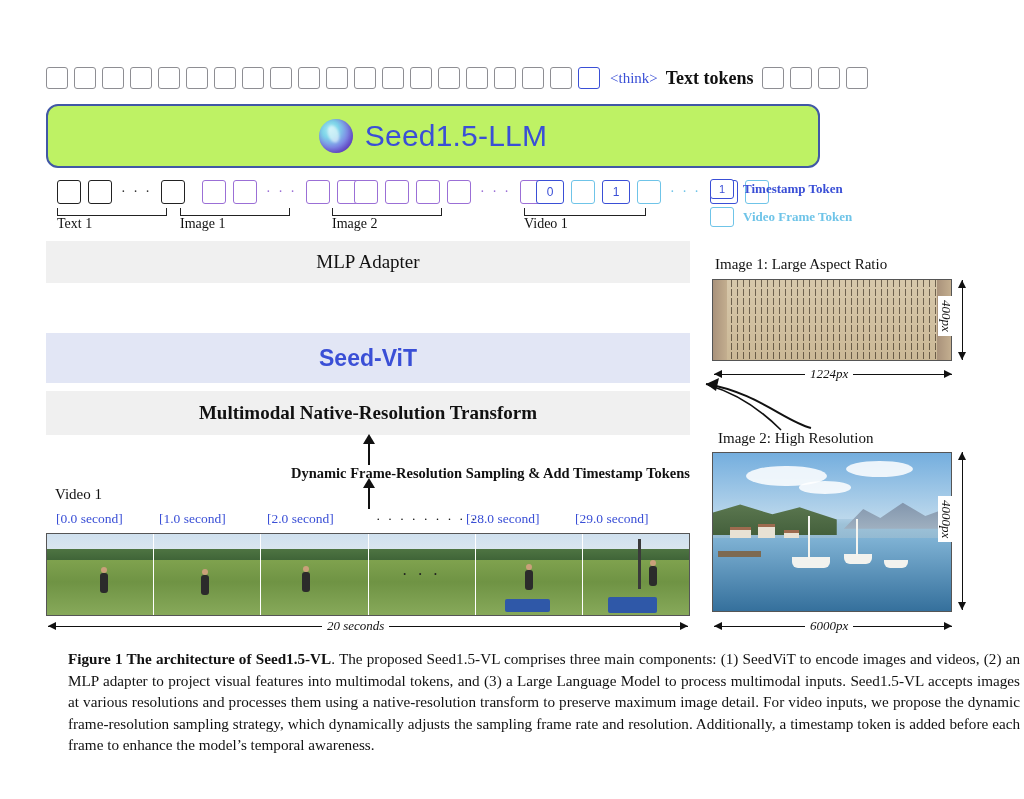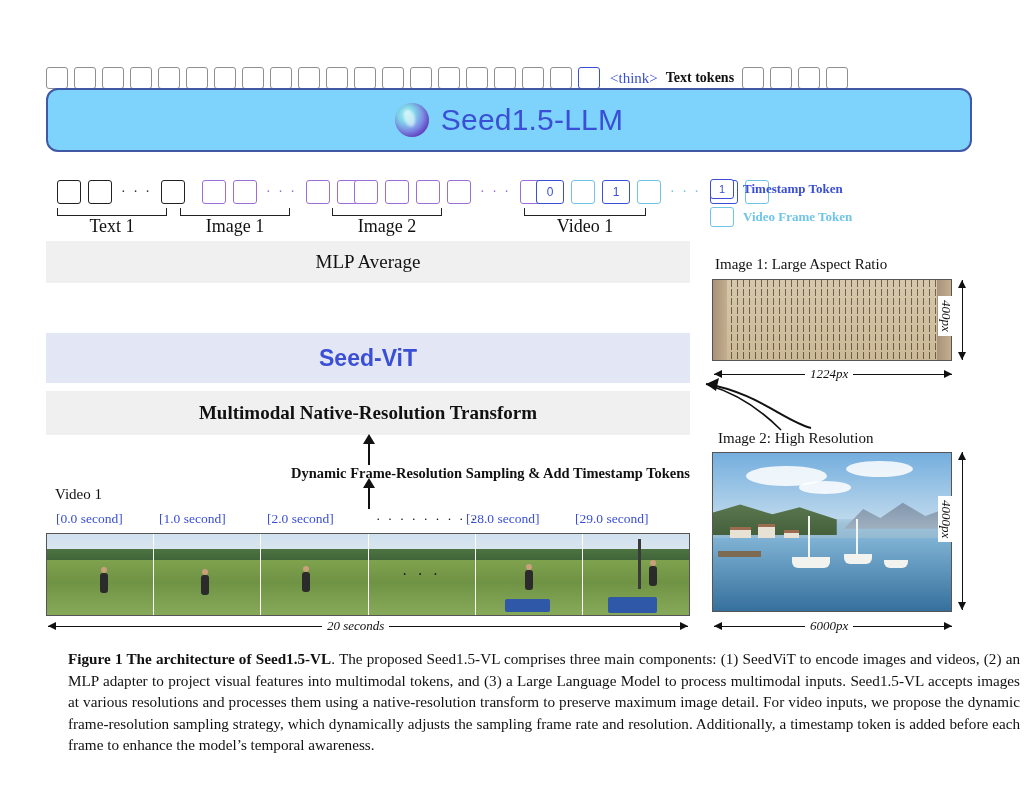--- a/index.html
+++ b/index.html
@@ -42,33 +42,33 @@
   .tok.blue { border-color: #3a4fd6; }
   .think-label {
     color: #3a4fd6;
     font-size: 15px;
     font-family: "Liberation Serif", serif;
     margin-left: 4px;
     margin-right: 2px;
     white-space: nowrap;
   }
   .texttokens-label {
-    font-size: 14px;
+    font-size: 18px;
     font-weight: bold;
     white-space: nowrap;
     margin-right: 2px;
   }
   
   .llm-box {
     position: absolute;
-    left: 46px; top: 88px;
-    width: 926px; height: 64px;
+    left: 46px; top: 104px;
+    width: 774px; height: 64px;
     border: 2px solid #4158a6;
     border-radius: 12px;
-    background: #7dd3fc;
+    background: #bef264;
     display: flex;
     align-items: center;
     justify-content: center;
     gap: 12px;
     box-sizing: border-box;
   }
   .llm-logo {
     width: 34px; height: 34px;
     border-radius: 50%;
     background:
@@ -133,22 +133,21 @@
   
   .brace {
     position: absolute;
     height: 8px;
     border: 1.4px solid #222;
     border-top: none;
     box-sizing: border-box;
   }
   .brace-label {
     position: absolute;
-    font-size: 18px;
-    text-align: center;
+    font-size: 14px;
     font-family: "Liberation Serif", serif;
   }
   
   .legend {
     position: absolute;
     left: 710px; top: 178px;
     font-size: 13px;
   }
   .legend-row {
     display: flex;
@@ -512,21 +511,21 @@
     <div class="legend-row">
       <div class="legend-box">1</div>
       <div class="legend-text">Timestamp Token</div>
     </div>
     <div class="legend-row">
       <div class="legend-box cyan"></div>
       <div class="legend-text cyan">Video Frame Token</div>
     </div>
   </div>
 
-  <div class="bar mlp">MLP Average</div>
+  <div class="bar mlp">MLP Adapter</div>
   <div class="bar vit">Seed-ViT</div>
   <div class="bar transform">Multimodal  Native-Resolution Transform</div>
 
   <div class="v-arrow" style="left:368px; top:443px; height:22px;"></div>
   <div class="v-arrow" style="left:368px; top:487px; height:22px;"></div>
 
   <div class="sampling-label">Dynamic Frame-Resolution Sampling &amp; Add Timestamp Tokens</div>
 
   <svg class="curve-arrow" viewBox="0 0 130 60">
     <path d="M125,56 C100,50 70,20 20,12" stroke="#111" stroke-width="2" fill="none"></path>

